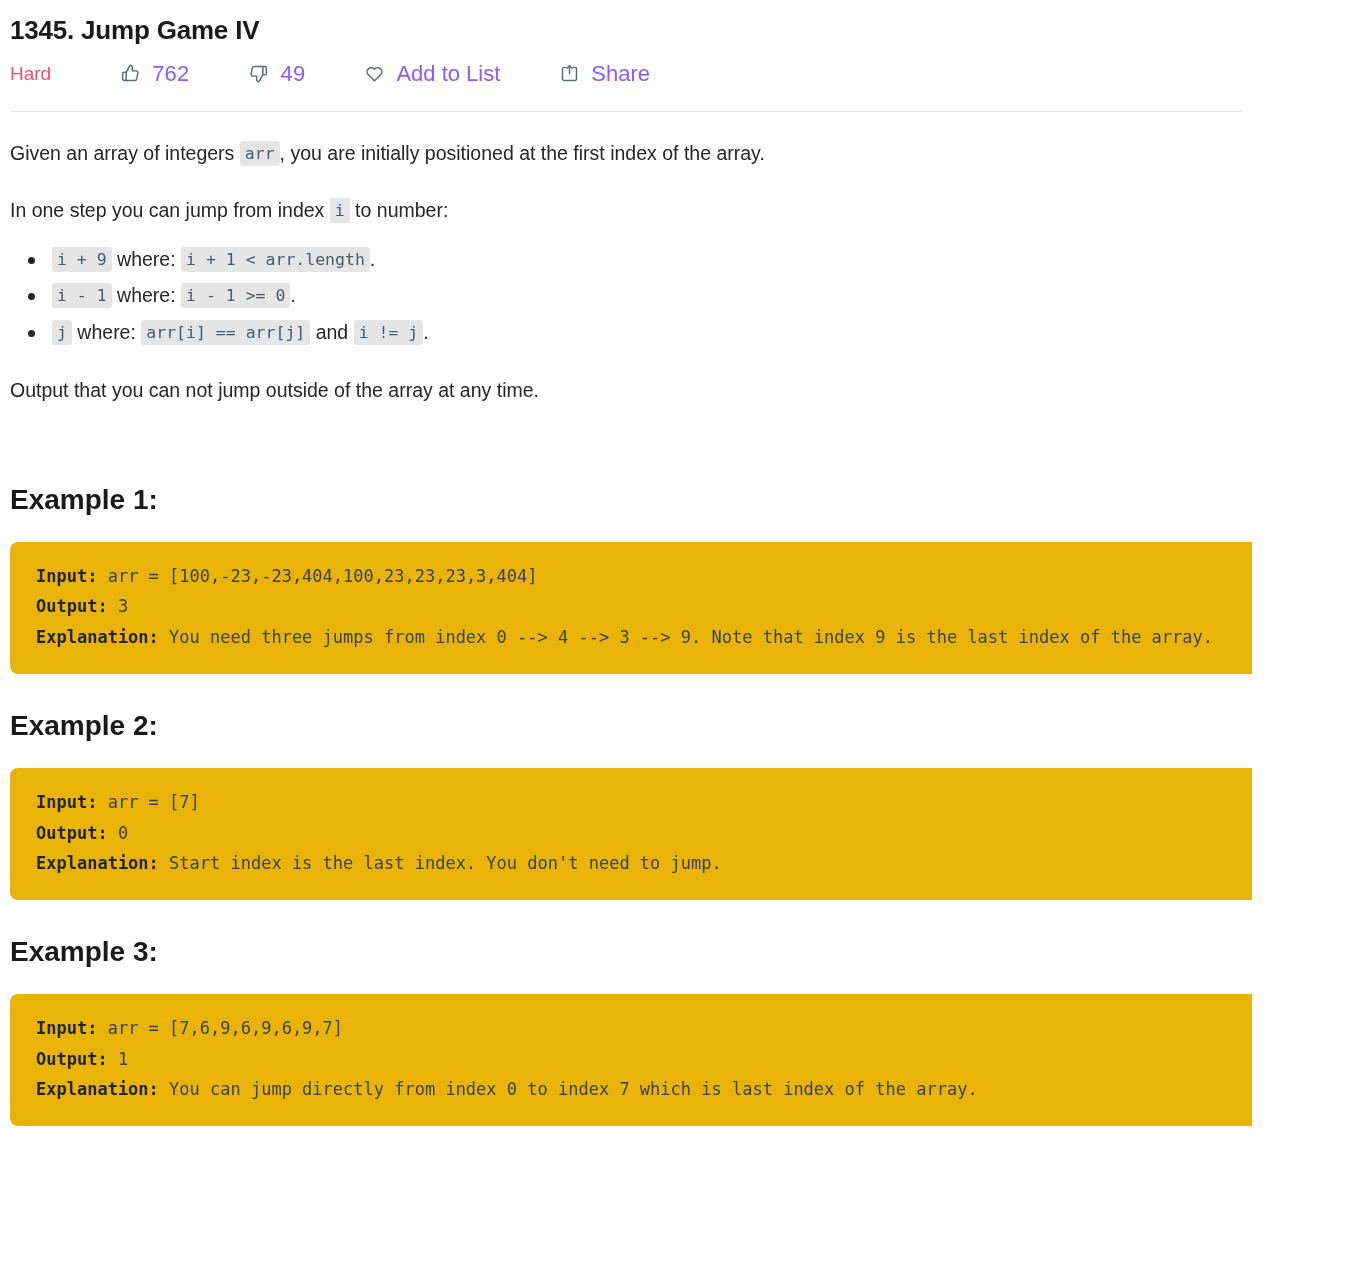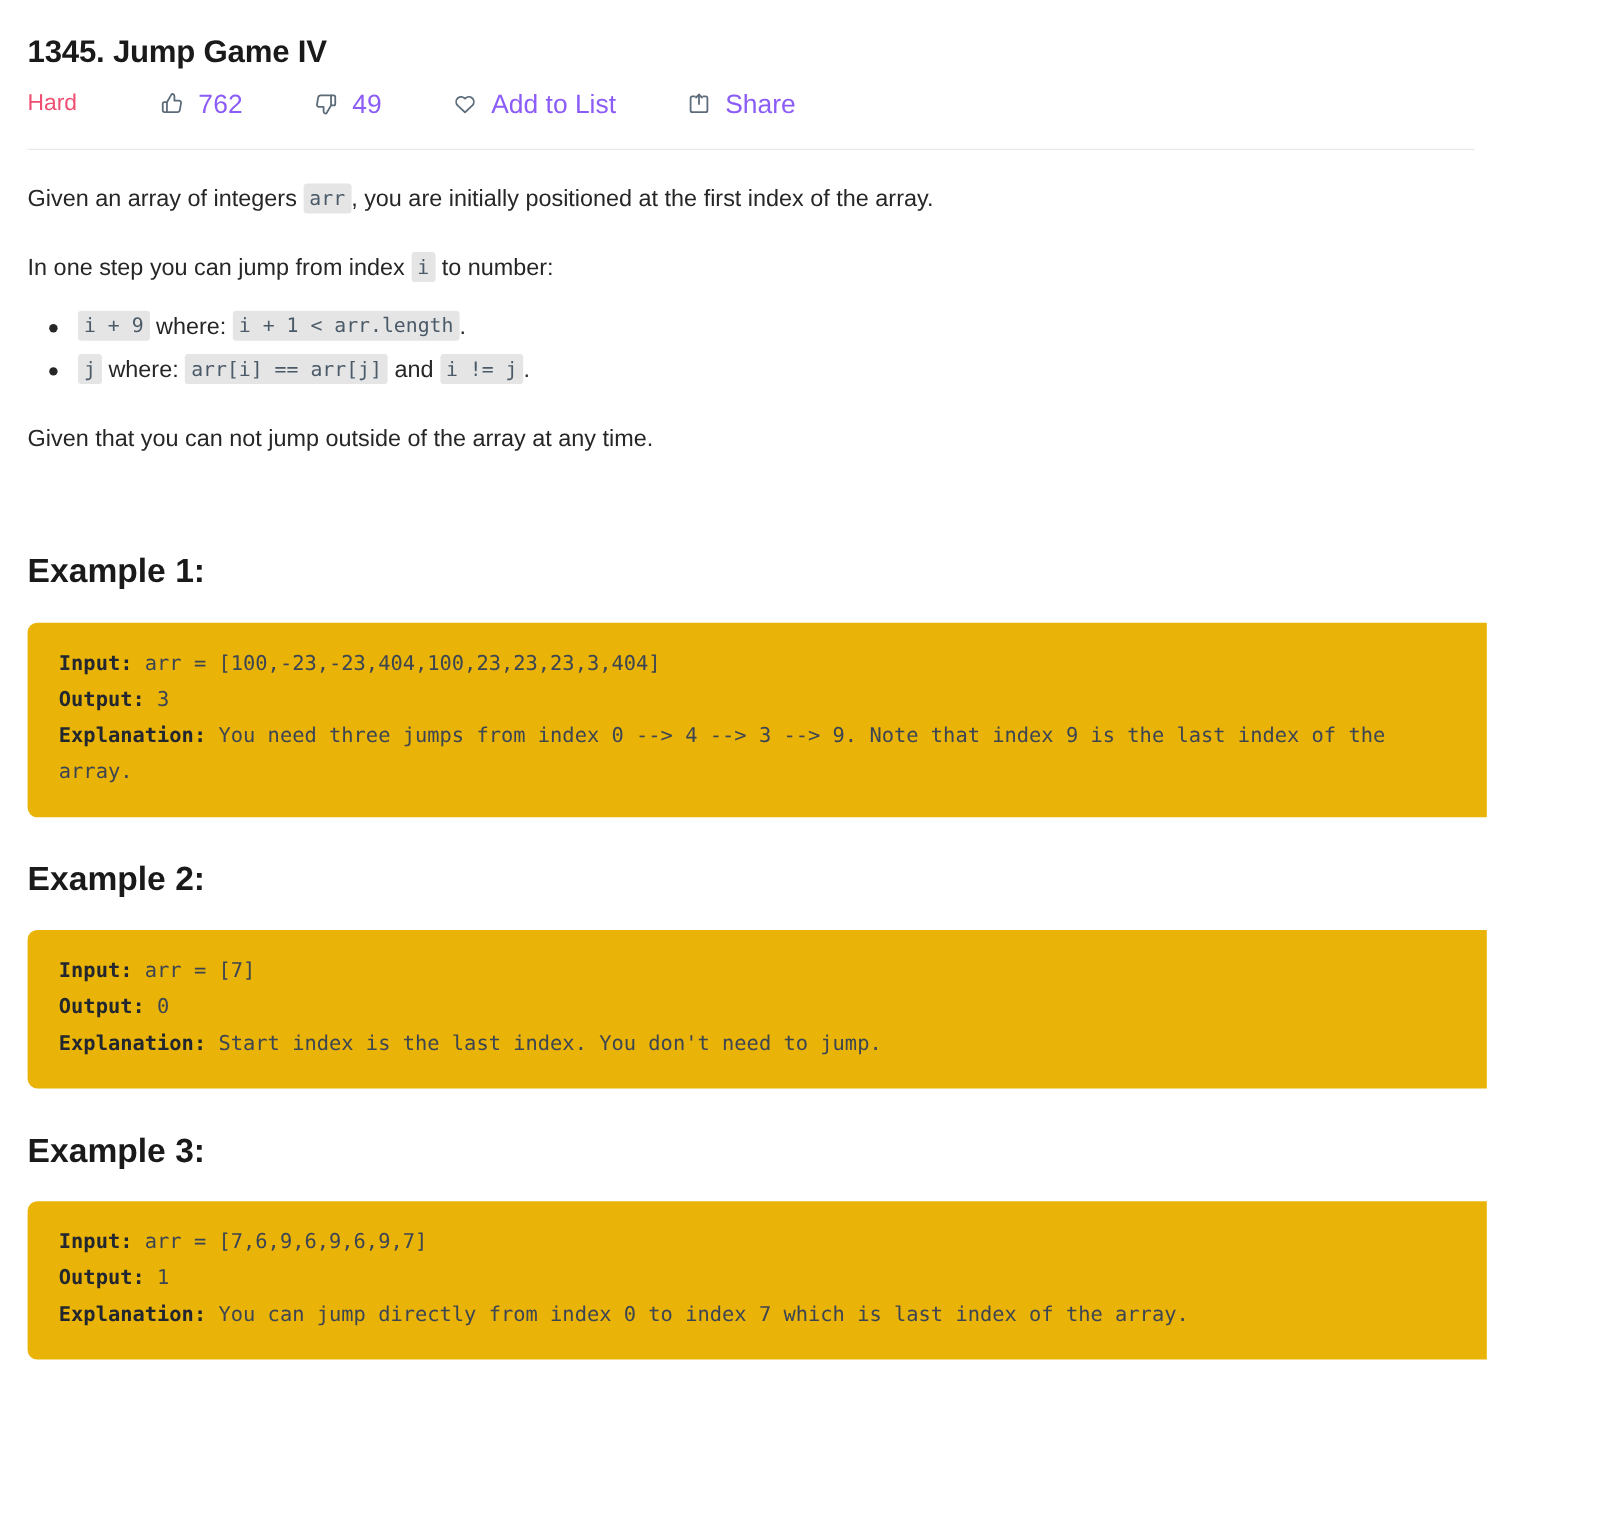--- a/index.html
+++ b/index.html
@@ -11,21 +11,21 @@
   }
   body {
     font-family: "Liberation Sans", sans-serif;
     color: #262626;
     -webkit-font-smoothing: antialiased;
   }
 
   .page {
     width: 1252px;
     min-height: 1280px;
-    padding: 13px;
+    padding: 0;
     position: relative;
   }
 
   
   .title {
     font-size: 26px;
     font-weight: bold;
     color: #1a1a1a;
     letter-spacing: -0.2px;
     margin: 0;
@@ -211,25 +211,26 @@
   <div class="divider"></div>
 
   <div class="content">
 
     <p class="para"><span>Given an array of integers </span><code class="inline">arr</code><span>, you are initially positioned at the first index of the array.</span></p>
 
     <p class="para"><span>In one step you can jump from index </span><code class="inline">i</code><span> to number:</span></p>
 
     <ul class="rules">
       <li><code class="inline">i + 9</code><span> where: </span><code class="inline">i + 1 &lt; arr.length</code><span>.</span></li>
+      <li><code class="inline">i - 1</code><span> where: </span><code class="inline">i - 1 &gt;= 0</code><span>.</span></li>
       <li><code class="inline">j</code><span> where: </span><code class="inline">arr[i] == arr[j]</code><span> and </span><code class="inline">i != j</code><span>.</span></li>
     </ul>
 
 
-    <p class="para">Given that you can not jump outside of the array at any time.</p>
+    <p class="para">Output that you can not jump outside of the array at any time.</p>
 
     <div class="spacer"></div>
 
     <h3 class="example-head">Example 1:</h3>
     <div class="codeblock bleed"><span class="lbl">Input:</span><span class="val"> arr = [100,-23,-23,404,100,23,23,23,3,404]</span>
 <span class="lbl">Output:</span><span class="val"> 3</span>
 <span class="lbl">Explanation:</span><span class="val"> You need three jumps from index 0 --&gt; 4 --&gt; 3 --&gt; 9. Note that index 9 is the last index of the array.</span></div>
 
     <div class="gap-sm"></div>
 

